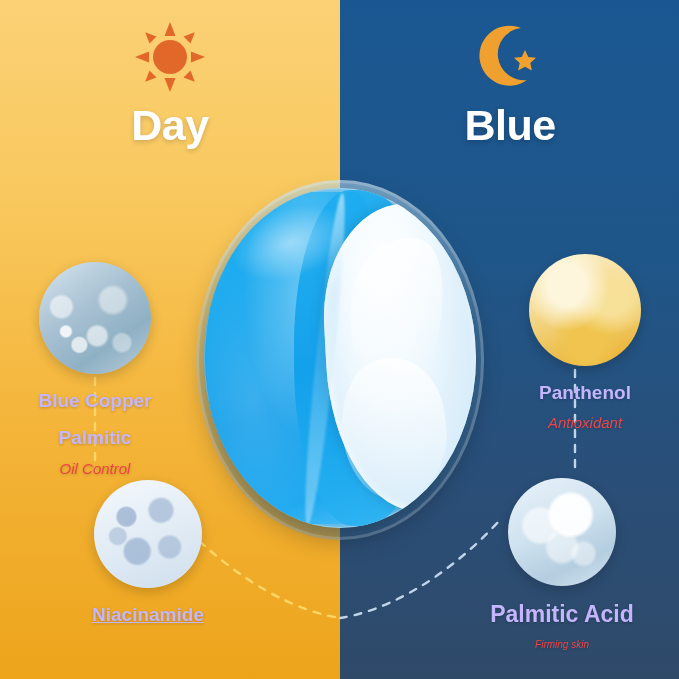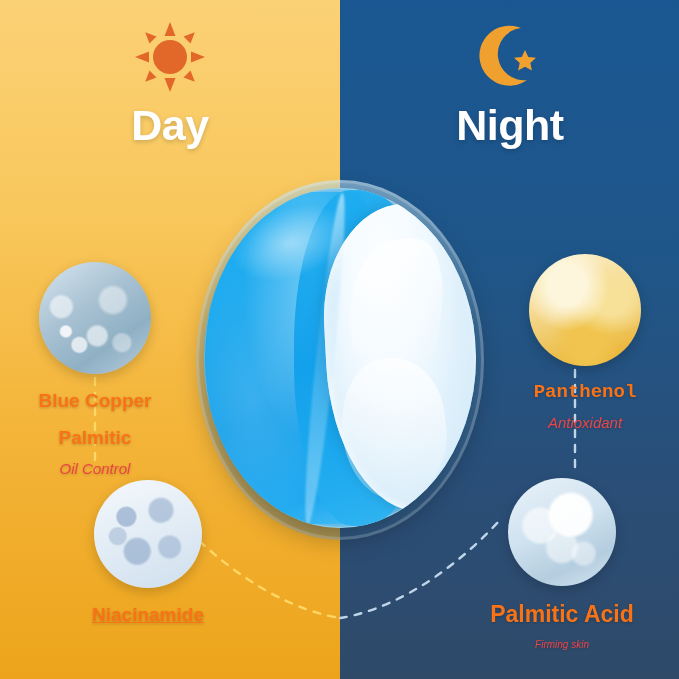--- a/index.html
+++ b/index.html
@@ -88,21 +88,21 @@
     background:radial-gradient(ellipse at 50% 50%, rgba(255,255,255,.45) 0%, rgba(255,255,255,0) 70%);
     transform:rotate(-18deg);
   }
 
   
   .node{position:absolute;text-align:center;}
   .bubble{
     border-radius:50%;overflow:hidden;position:relative;margin:0 auto;
     box-shadow:0 4px 12px rgba(0,0,0,.18);
   }
-  .node .name{display:block;font-weight:bold;color:#f97316;line-height:1.12;
+  .node .name{display:block;font-weight:bold;color:#c4b5fd;line-height:1.12;
                text-shadow:0 1px 3px rgba(0,0,0,.22);}
   .node .sub{display:block;font-style:italic;color:#ef4444;line-height:1.2;margin-top:11px;
              text-shadow:0 1px 3px rgba(0,0,0,.22);}
 
   
   .tex-gel{
     background:
       radial-gradient(circle at 24% 62%, rgba(255,255,255,.85) 0 5px, rgba(255,255,255,0) 7px),
       radial-gradient(circle at 36% 74%, rgba(255,255,255,.7) 0 7px, rgba(255,255,255,0) 9px),
       radial-gradient(circle at 52% 66%, rgba(255,255,255,.6) 0 9px, rgba(255,255,255,0) 12px),
@@ -142,21 +142,21 @@
   #node-bcp   .name{font-size:19px;margin-top:16px;}
   #node-bcp   .sub{font-size:15px;}
 
   #node-nia   {left:48px;  top:480px; width:200px;}
   #node-nia   .bubble{width:108px;height:108px;}
   #node-nia   .name{font-size:19px;margin-top:16px;text-decoration:underline;}
   #node-nia   .sub{font-size:15px;}
 
   #node-pan   {left:500px; top:254px; width:170px;}
   #node-pan   .bubble{width:112px;height:112px;}
-  #node-pan   .name{font-size:19px;margin-top:16px;font-family:Liberation Mono, monospace;}
+  #node-pan   .name{font-size:19px;margin-top:16px;}
   #node-pan   .sub{font-size:15px;}
 
   #node-pal   {left:462px; top:478px; width:200px;}
   #node-pal   .bubble{width:108px;height:108px;}
   #node-pal   .name{font-size:23px;margin-top:16px;}
   #node-pal   .sub{font-size:10px;}
 
   
   #connectors{position:absolute;left:0;top:0;width:679px;height:679px;pointer-events:none;}
 </style>
@@ -187,21 +187,21 @@
     <span class="title">Day</span>
   </div>
 
   <div class="head" id="night-head">
     <span class="icon">
       <svg width="70" height="70" viewBox="0 0 70 70" aria-hidden="true">
         <path d="M46 6 A30 30 0 1 0 52 58 A24 24 0 1 1 46 6 Z" fill="#F0A02E"></path>
         <polygon fill="#F0A02E" points="50,28 53.3,35 61,35.8 55.3,41 56.9,48.6 50,44.7 43.1,48.6 44.7,41 39,35.8 46.7,35"></polygon>
       </svg>
     </span>
-    <span class="title">Night</span>
+    <span class="title">Blue</span>
   </div>
 
   <svg id="connectors" viewBox="0 0 679 679">
     <path d="M95,378 L95,470" stroke="#FFD766" stroke-width="2.4" fill="none" stroke-dasharray="7 8" stroke-linecap="round"></path>
     <path d="M575,370 L575,470" stroke="#BFD6EA" stroke-width="2.4" fill="none" stroke-dasharray="7 8" stroke-linecap="round"></path>
     <path d="M178,520 C240,585 300,612 340,618" stroke="#FFD766" stroke-width="2.4" fill="none" stroke-dasharray="7 8" stroke-linecap="round"></path>
     <path d="M340,618 C380,612 440,585 500,520" stroke="#BFD6EA" stroke-width="2.4" fill="none" stroke-dasharray="7 8" stroke-linecap="round"></path>
   </svg>
 
   <div id="jar-wrap">

